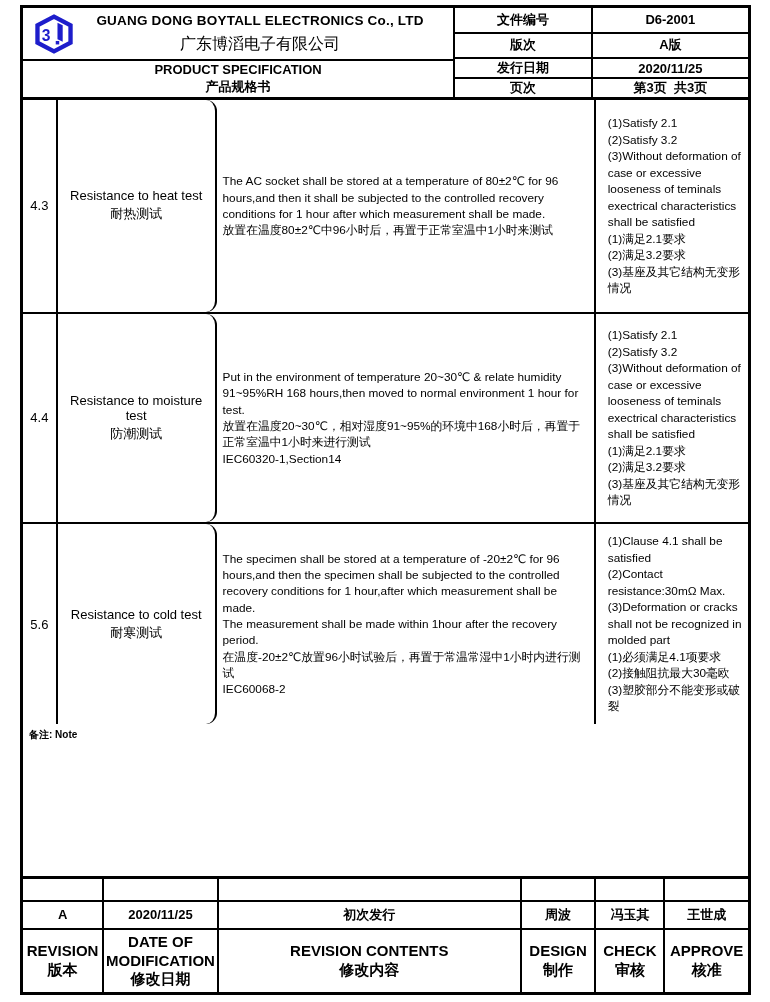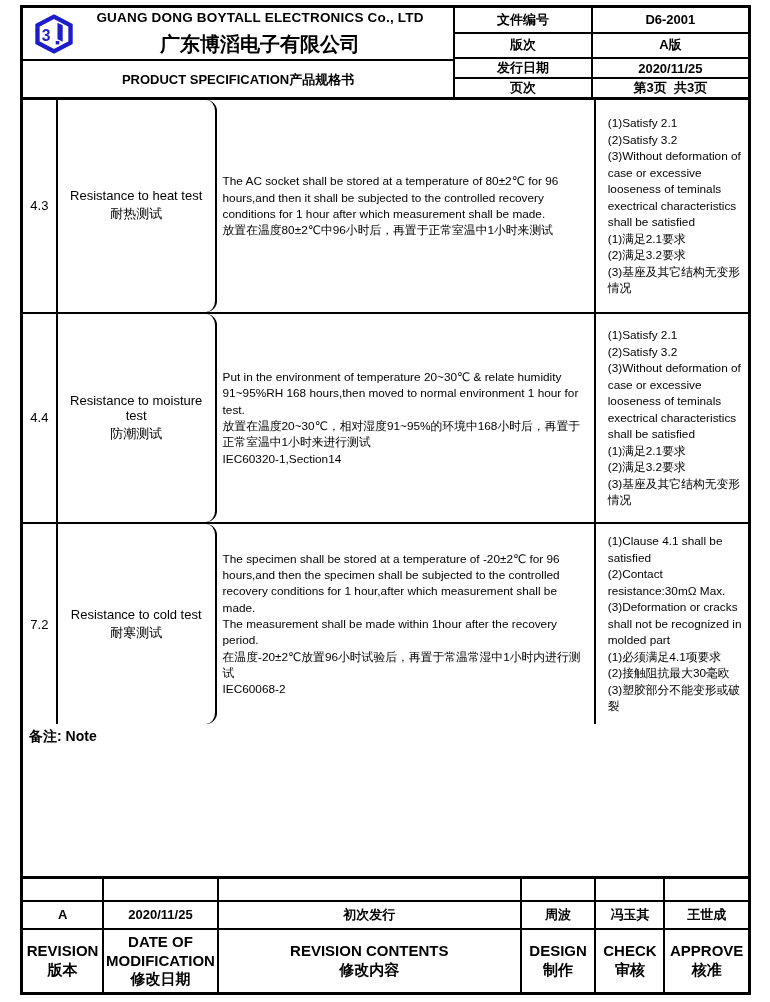--- a/index.html
+++ b/index.html
@@ -19,22 +19,22 @@
     background: #fff;
   }
 
   
   .header { height: 92px; display: flex; border-bottom: 3px solid #000; flex: none; }
   .header-left { width: 59.6%; border-right: 2px solid #000; display: flex; flex-direction: column; }
   .company-row { height: 60%; border-bottom: 2px solid #000; display: flex; align-items: center; padding-left: 8px; }
   .logo-wrap { width: 46px; flex: none; display: flex; align-items: center; justify-content: center; }
   .company-text { flex: 1; text-align: center; padding-right: 10px; }
   .company-en { font-size: 13.5px; font-weight: bold; letter-spacing: .2px; }
-  .company-zh { font-size: 20px; font-weight: bold; margin-top: 6px; }
-  .title-row { height: 40%; display: flex; flex-direction: row; align-items: center; justify-content: center; }
+  .company-zh { font-size: 16px; font-weight: normal; margin-top: 6px; }
+  .title-row { height: 40%; display: flex; flex-direction: column; align-items: center; justify-content: center; }
   .title-en { font-size: 13px; font-weight: bold; }
   .title-zh { font-size: 13px; font-weight: bold; margin-top: 1px; }
   .header-right { width: 40.4%; display: flex; flex-direction: column; }
   .meta-row { display: flex; border-bottom: 2px solid #000; }
   .meta-row:last-child { border-bottom: none; }
   .meta-row.tall { flex: 3; }
   .meta-row.short { flex: 2.2; }
   .meta-label { width: 47%; border-right: 2px solid #000; display: flex; align-items: center; justify-content: center; font-weight: bold; font-size: 13px; }
   .meta-value { width: 53%; display: flex; align-items: center; justify-content: center; font-weight: bold; font-size: 13px; }
   .ws-pre { white-space: pre-wrap; }
@@ -44,21 +44,21 @@
   .spec-row { display: flex; border-bottom: 2px solid #000; overflow: hidden; }
   .spec-row:last-child { border-bottom: none; }
   .r43 { flex: 213; } .r44 { flex: 210; } .r45 { flex: 201; }
   .c-num { width: 4.8%; border-right: 2px solid #000; display: flex; align-items: center; justify-content: center; font-size: 13px; }
   .c-name { width: 21.9%; border-right: 2px solid #000; display: flex; flex-direction: column; align-items: center; justify-content: center; text-align: center; font-size: 13px; padding: 0 2px; border-radius: 11px; }
   .c-name .zh { margin-top: 2px; }
   .c-desc { width: 52.3%; border-right: 2px solid #000; display: flex; flex-direction: column; justify-content: center; padding: 4px 6px; font-size: 11.8px; line-height: 1.38; }
   .c-req { width: 21%; display: flex; flex-direction: column; justify-content: center; padding: 4px 4px 4px 12px; font-size: 11.8px; line-height: 1.4; }
 
   
-  .note-section { flex: 1; border-bottom: 3px solid #000; padding: 4px 6px; font-size: 14px; font-weight: bold; }
+  .note-section { flex: 1; border-bottom: 3px solid #000; padding: 4px 6px; font-size: 10px; font-weight: bold; }
 
   
   .revision-table { height: 113px; flex: none; display: flex; flex-direction: column; }
   .rev-row { display: flex; border-bottom: 2px solid #000; }
   .rev-row:last-child { border-bottom: none; }
   .rev-row.empty { height: 23px; flex: none; }
   .rev-row.data  { height: 28px; flex: none; font-weight: bold; font-size: 13px; }
   .rev-row.foot  { flex: 1; font-weight: bold; font-size: 15px; }
   .rev-cell { border-right: 2px solid #000; display: flex; flex-direction: column; align-items: center; justify-content: center; text-align: center; line-height: 1.25; padding: 1px 2px; }
   .rev-cell:last-child { border-right: none; }
@@ -148,21 +148,21 @@
         <div>(1)Satisfy 2.1</div>
         <div>(2)Satisfy 3.2</div>
         <div>(3)Without deformation of case or excessive looseness of teminals exectrical characteristics shall be satisfied</div>
         <div>(1)满足2.1要求</div>
         <div>(2)满足3.2要求</div>
         <div>(3)基座及其它结构无变形情况</div>
       </div>
     </div>
 
     <div class="spec-row r45">
-      <div class="c-num">7.2</div>
+      <div class="c-num">5.6</div>
       <div class="c-name">
         <div>Resistance to cold test</div>
         <div class="zh">耐寒测试</div>
       </div>
       <div class="c-desc">
         <div>The specimen shall be stored at a temperature of -20±2℃ for 96 hours,and then the specimen shall be subjected to the controlled recovery conditions for 1 hour,after which measurement shall be made.</div>
         <div>The measurement shall be made within 1hour after the recovery period.</div>
         <div>在温度-20±2℃放置96小时试验后，再置于常温常湿中1小时内进行测试</div>
         <div>IEC60068-2</div>
       </div>

